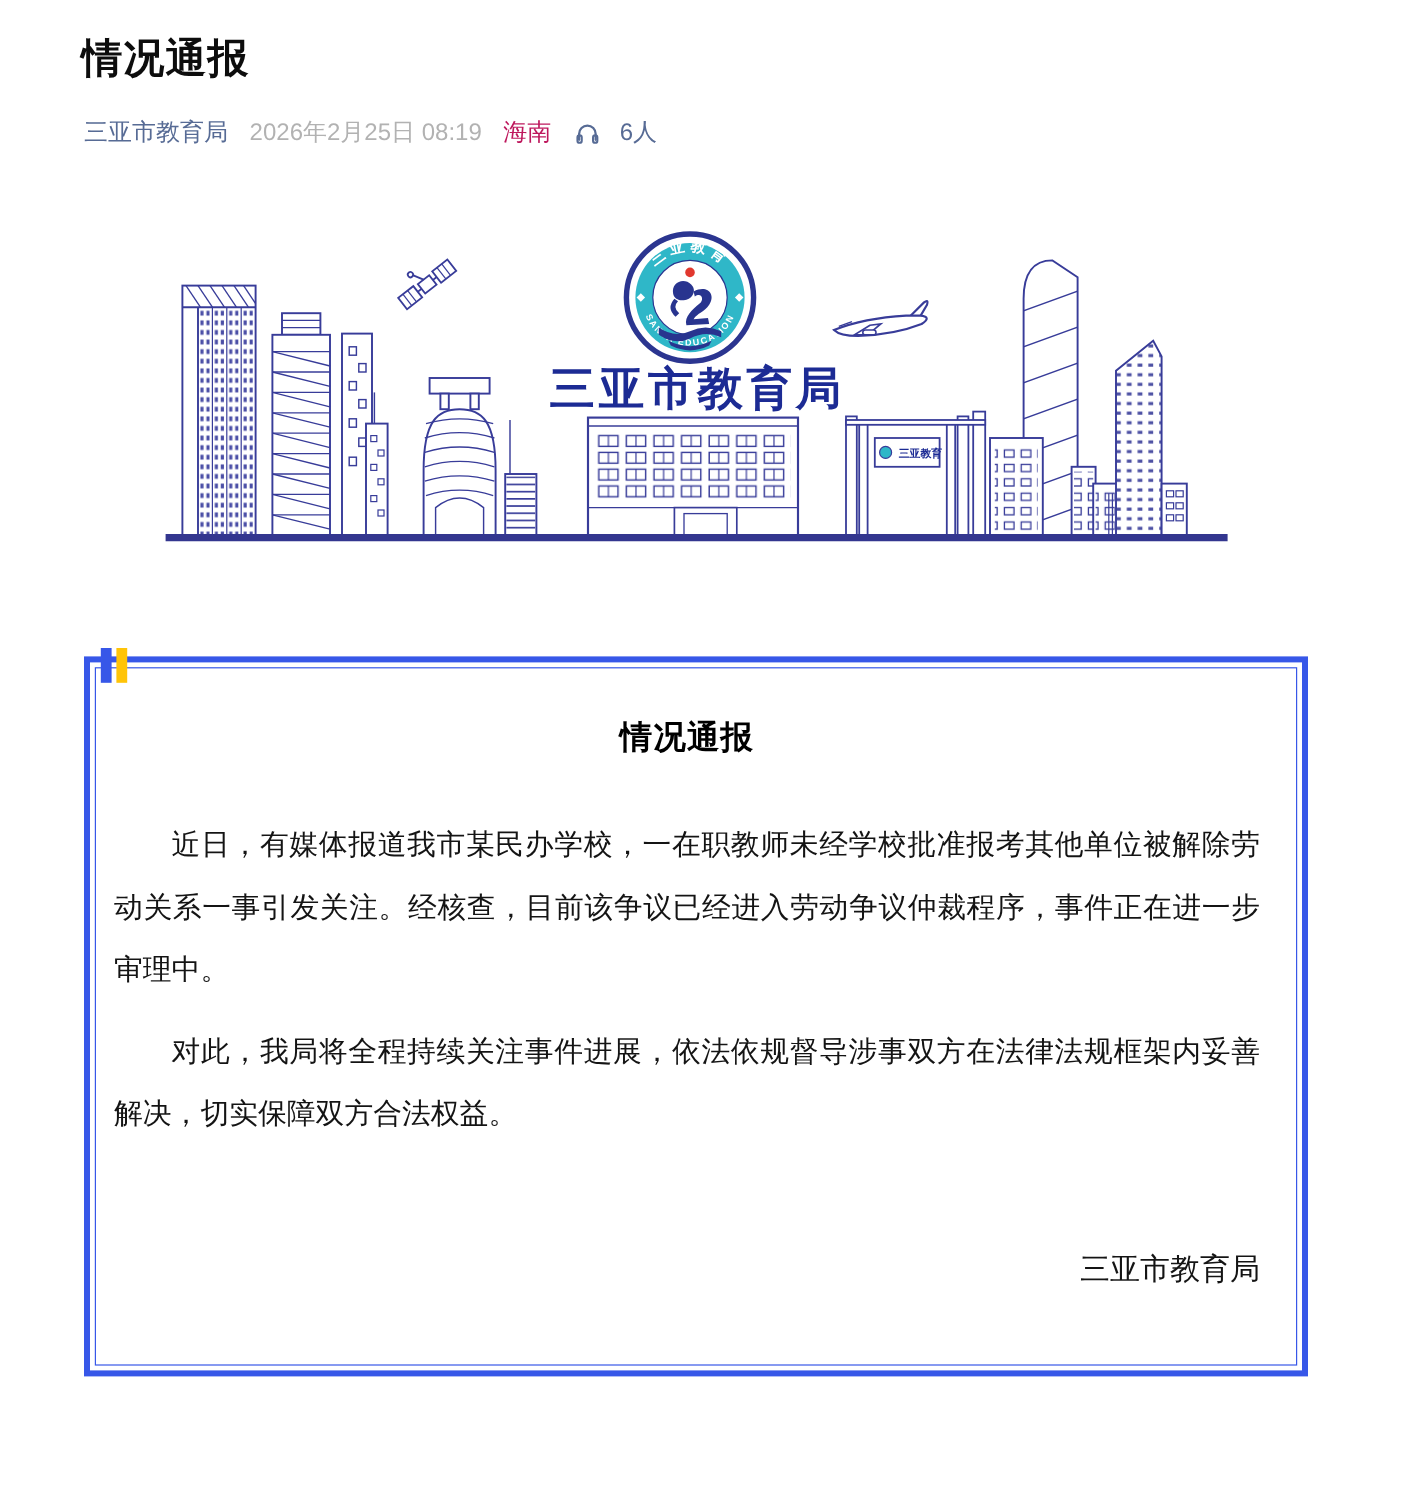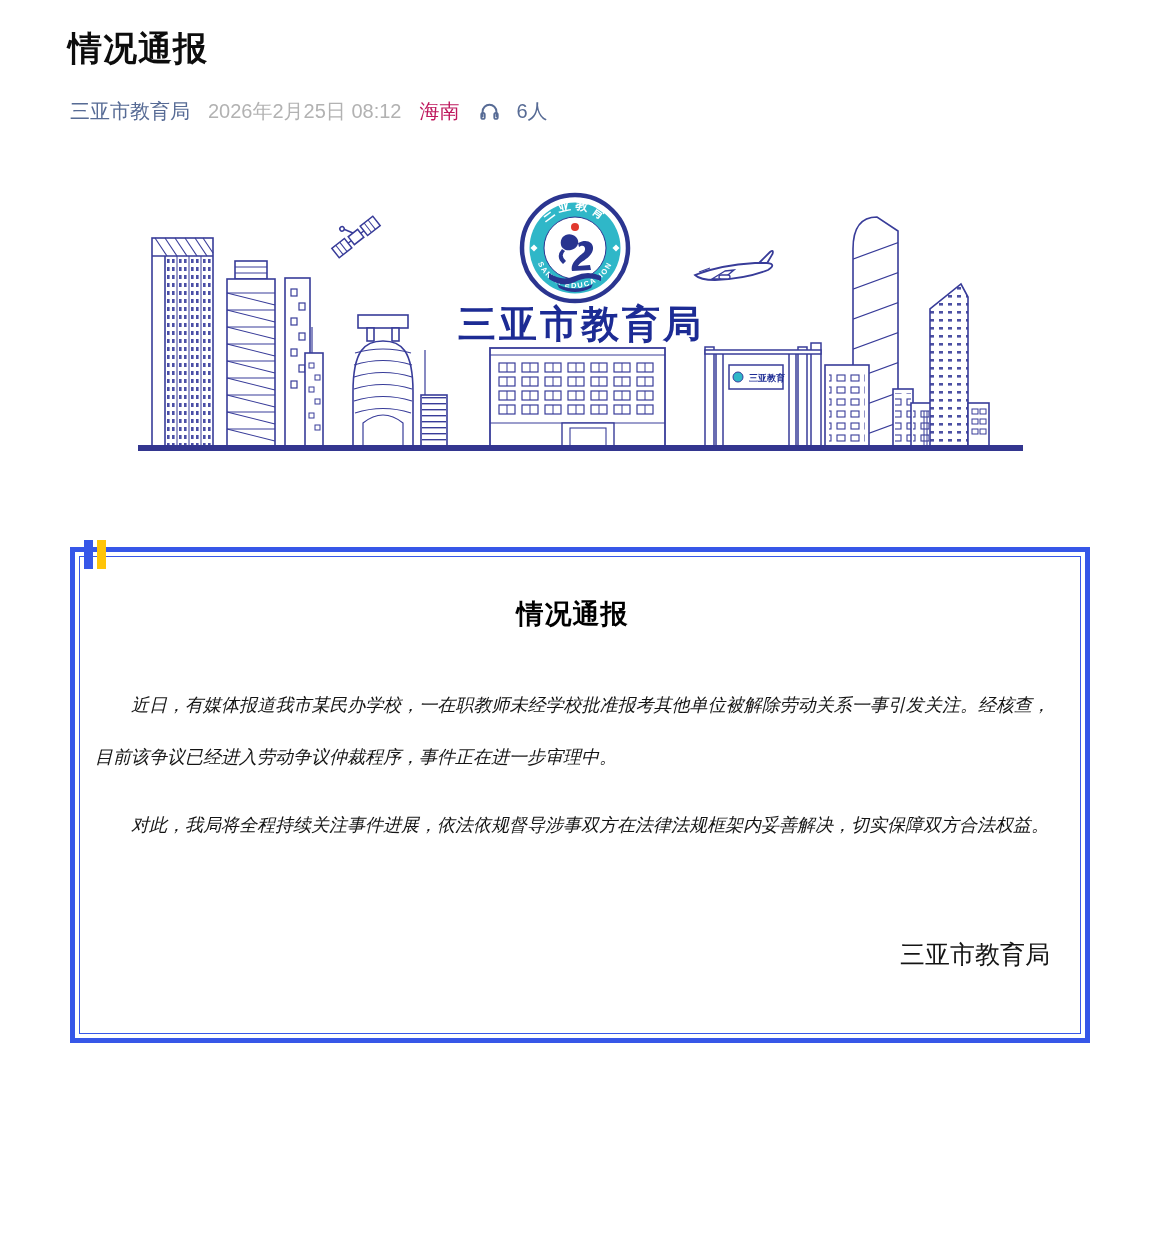--- a/index.html
+++ b/index.html
@@ -17,34 +17,34 @@
 
   .banner{display:block;margin:34px 0 0 65px;}
 
   .notice-box{position:relative;margin:90px 0 0 70px;width:1010px;border:5px solid #3757e8;box-sizing:content-box;}
   .notice-inner{border:1px solid #3757e8;margin:4px;padding:38px 30px 56px 15px;}
   .corner-bar{position:absolute;width:9px;height:29px;top:-12px;}
   .bar-blue{left:9px;background:#3757e8;}
   .bar-yellow{left:22px;background:#ffc408;}
 
   .notice-title{text-align:center;font-size:27px;font-weight:700;color:#000;line-height:38px;margin:0;letter-spacing:1px;}
-  .notice-p{font-size:18px;line-height:52px;color:#141414;text-indent:2em;text-align:justify;margin:46px 0 0;font-style:italic;}
+  .notice-p{font-size:24px;line-height:52px;color:#141414;text-indent:2em;text-align:justify;margin:46px 0 0;}
   .notice-p + .notice-p{margin-top:16px;}
   .sig-block{text-align:right;font-size:25px;color:#141414;line-height:45px;margin-top:81px;}
 </style>
 </head>
 <body>
 
 <div class="page">
 
   <h1 class="art-title">情况通报</h1>
 
   <div class="byline">
     <span class="src">三亚市教育局</span>
-    <span class="meta">2026年2月25日 08:12</span>
+    <span class="meta">2026年2月25日 08:19</span>
     <span class="loc">海南</span>
     <span class="listen">
       <svg width="21" height="21" viewBox="0 0 21 21">
         <path d="M3.6 15.5 V10.6 a6.9 6.9 0 0 1 13.8 0 V15.5" fill="none" stroke="#576b95" stroke-width="1.9" stroke-linecap="round"></path>
         <rect x="2.2" y="11.8" width="3.6" height="6.2" rx="1.8" fill="none" stroke="#576b95" stroke-width="1.7"></rect>
         <rect x="15.2" y="11.8" width="3.6" height="6.2" rx="1.8" fill="none" stroke="#576b95" stroke-width="1.7"></rect>
       </svg>
       <span>6人</span>
     </span>
   </div>

